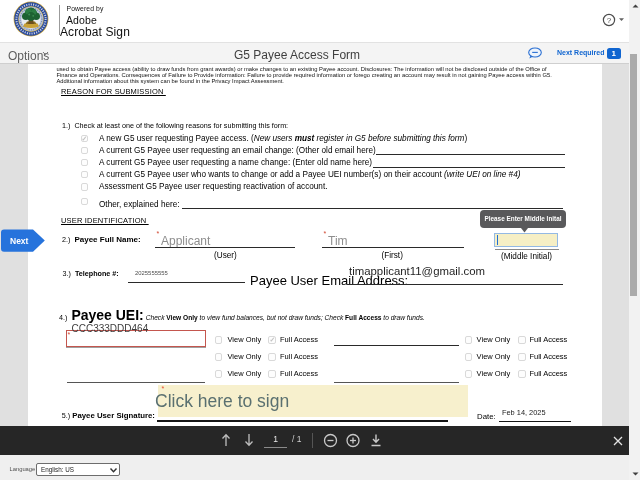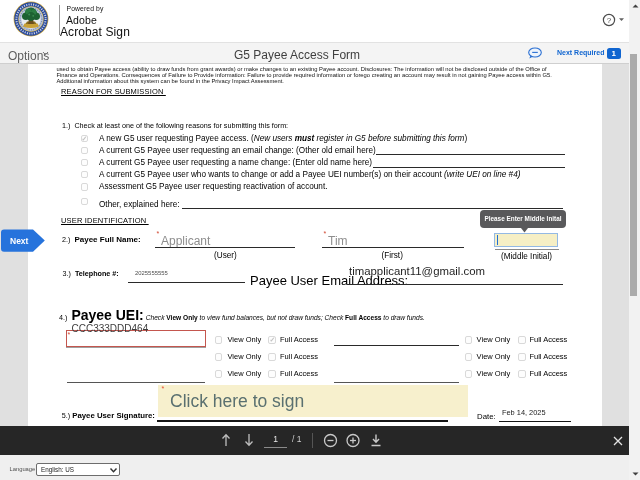--- a/index.html
+++ b/index.html
@@ -155,21 +155,21 @@
 <div class="a b" style="left:476.6px;top:368.6px;font-size:7.5px;color:#000">View Only</div>
 <div class="cb" style="left:518.2px;top:370px"></div>
 <div class="a b" style="left:529.4px;top:368.6px;font-size:7.5px;color:#000">Full Access</div>
 
 <div class="ul" style="left:334px;top:345px;width:125px;height:1px"></div>
 <div class="ul" style="left:67px;top:381.7px;width:138px;height:1px;background:#555"></div>
 <div class="ul" style="left:333.5px;top:382.2px;width:125px;height:1px;background:#555"></div>
 
 <div class="a" style="left:158px;top:384.8px;width:310px;height:32.2px;background:#f7f0cd"></div>
 <div class="a" style="left:161.5px;top:384.5px;font-size:7px;color:#e8472c">*</div>
-<div class="a" style="left:170px;top:392.6px;font-size:17.5px;line-height:1;color:#5a7070">Click here to sign</div>
+<div class="a" style="left:155px;top:392.6px;font-size:17.5px;line-height:1;color:#5a7070">Click here to sign</div>
 <div class="a" style="left:61.8px;top:410.5px;font-size:7.2px;color:#000">5.)&nbsp;<b style="font-size:7.8px">Payee User Signature:</b></div>
 <div class="a" style="left:157px;top:420.3px;width:291px;height:1.4px;background:#151515"></div>
 <div class="a b" style="left:477px;top:411.8px;font-size:7.8px;color:#000">Date:</div>
 <div class="a" style="left:502px;top:407.9px;font-size:7.4px;color:#1a1a1a">Feb 14, 2025</div>
 <div class="a" style="left:498.5px;top:420.8px;width:72.5px;height:1.3px;background:#151515"></div>
 
 <svg class="a" style="left:0;top:228.5px" width="46" height="24" viewBox="0 0 46 24">
  <path d="M4 0.5 H33 L44.8 11.4 L33 22.8 H4 Q1 22.8 1 19.8 V3.5 Q1 0.5 4 0.5 Z" fill="#2673dc"></path>
  <text x="10" y="14.8" font-size="8.5" font-weight="bold" fill="#fff" font-family="Liberation Sans">Next</text>
 </svg>

